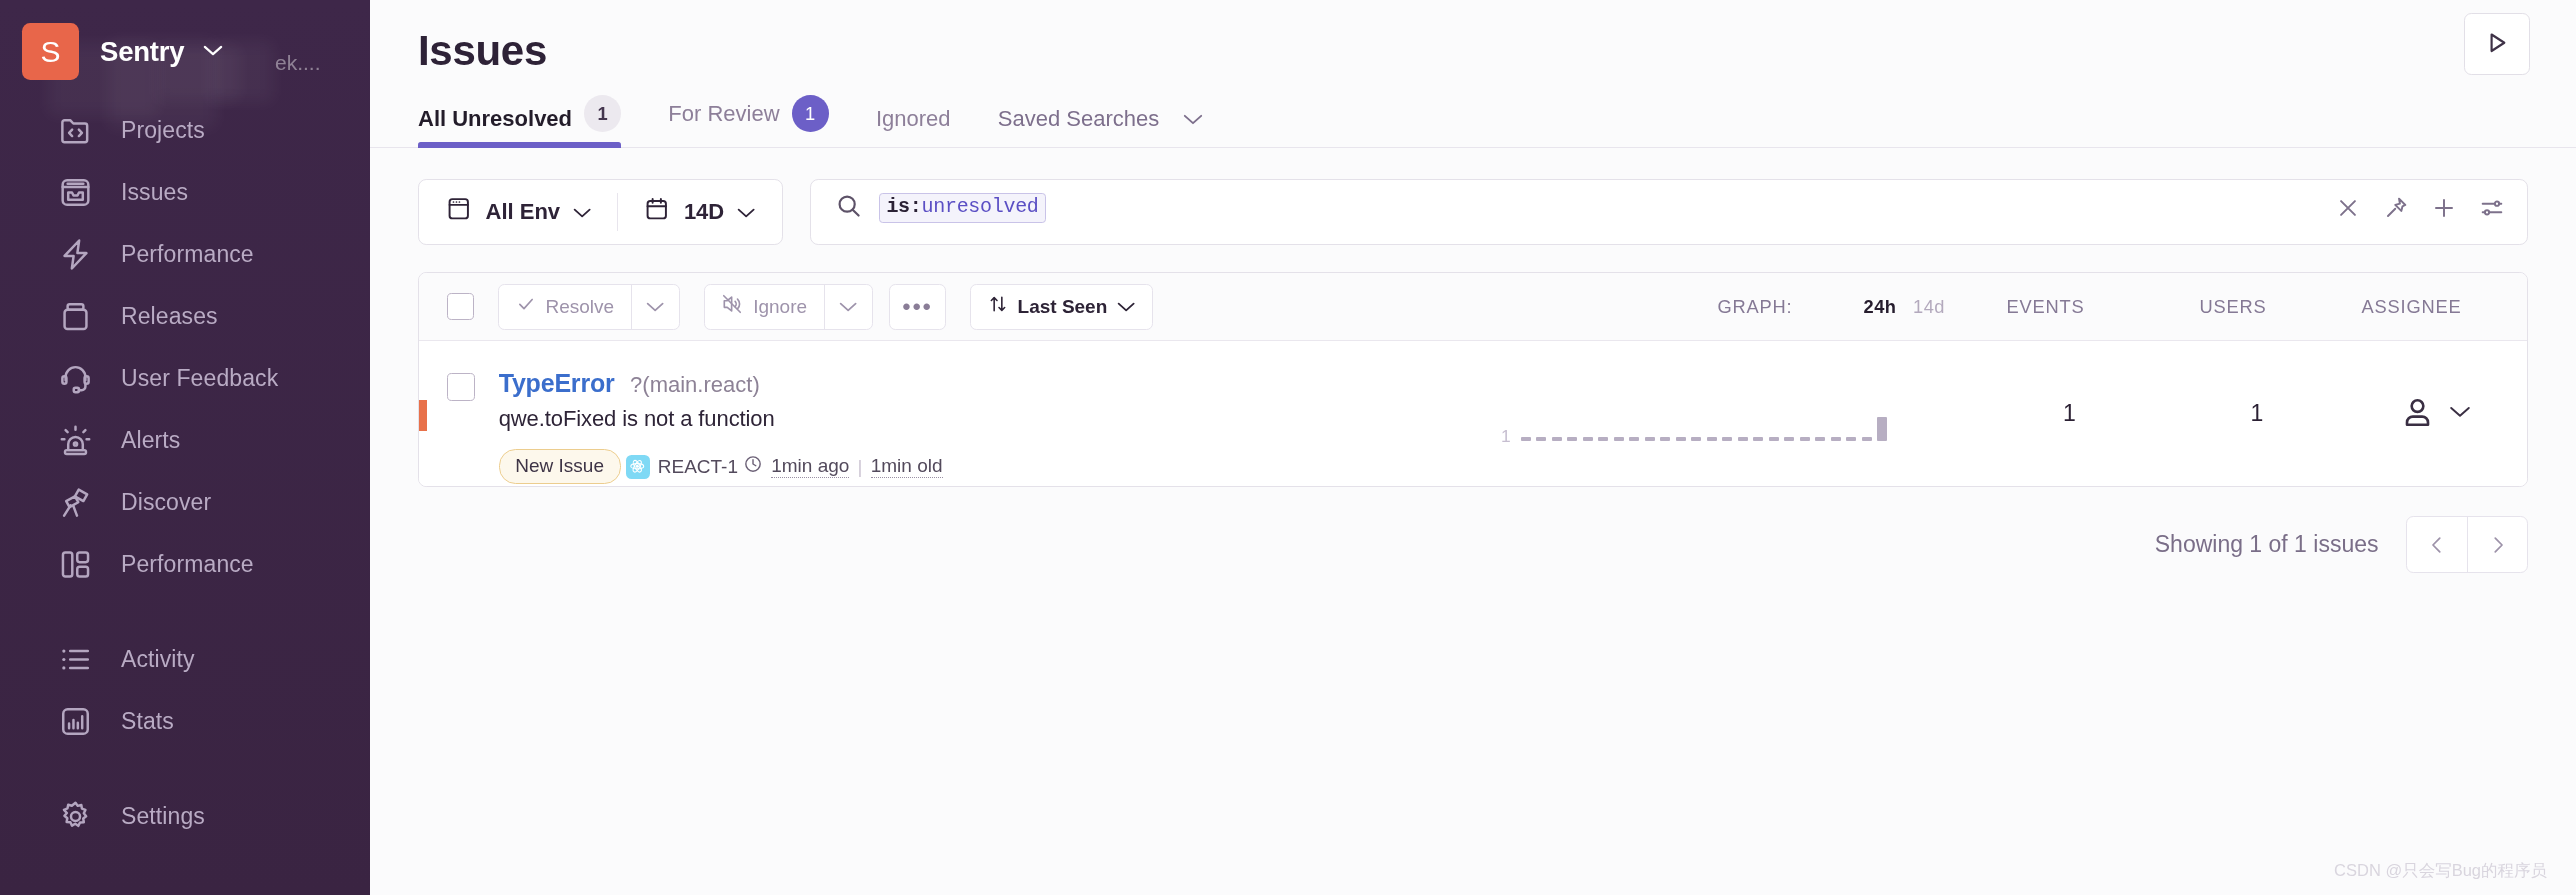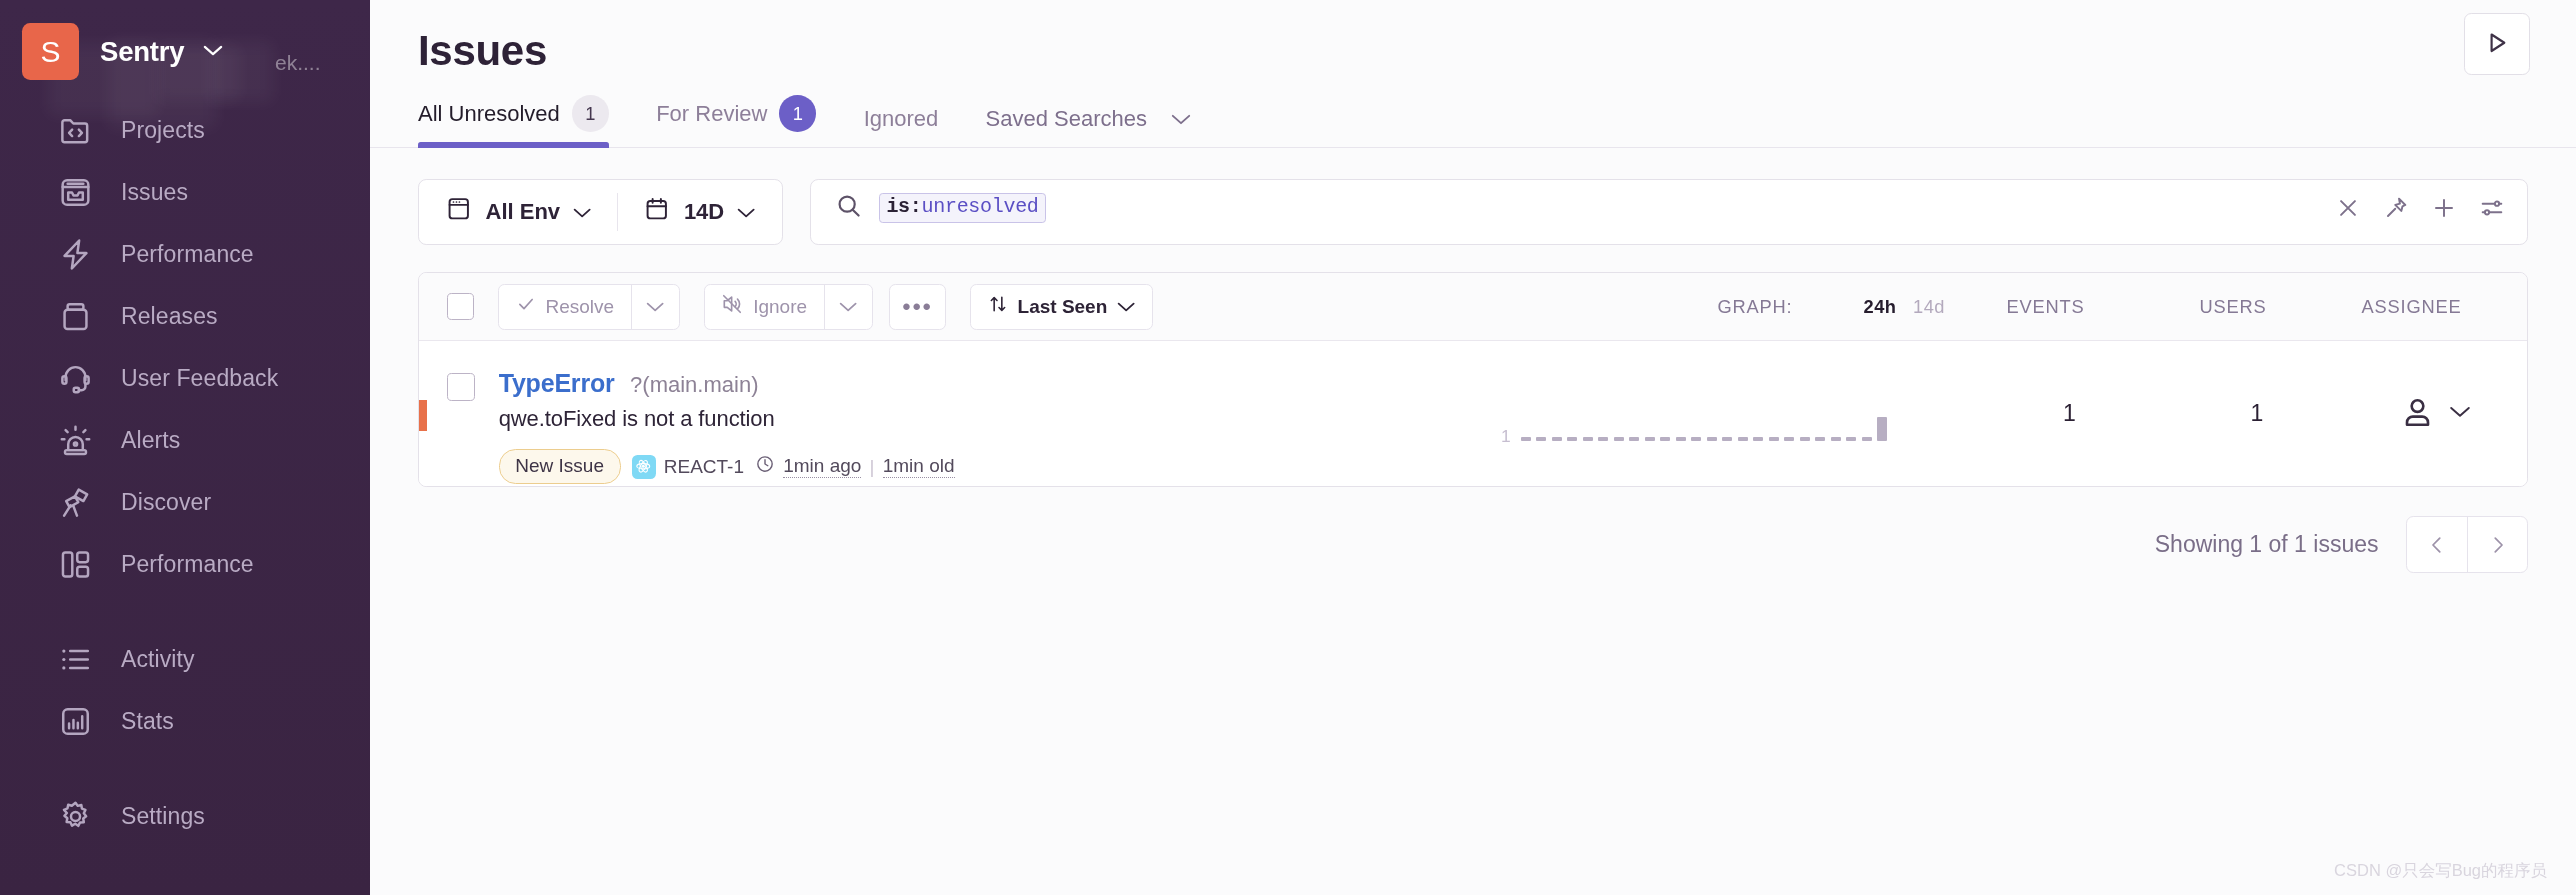--- a/index.html
+++ b/index.html
@@ -162,21 +162,21 @@
     align-items: center;
     gap: 12px;
     padding: 0 18.3px 14.6px 0;
     margin-right: 29px;
     cursor: pointer;
     font-size: 22px;
     color: #8d7f99;
     position: relative;
     white-space: nowrap;
   }
-  .tab.active { color: #231c2a; font-weight: 400; }
+  .tab.active { color: #231c2a; font-weight: 700; align-items: flex-end; }
   .tab.active::after {
     content: "";
     position: absolute;
     left: 0; right: 18.3px; bottom: -0.9px;
     height: 5.5px;
     background: #6c5fc7;
     border-radius: 2.7px 2.7px 0 0;
   }
   .tab-badge {
     display: inline-flex;
@@ -402,21 +402,21 @@
   #issue-message {
     margin-top: 8.2px;
     font-size: 22px;
     color: #2e2437;
     letter-spacing: -0.1px;
   }
 
   #issue-meta {
     display: flex;
     align-items: center;
-    gap: 11px;
+    gap: 5px;
     margin-top: 16.5px;
     font-size: 19px;
     color: #534a5c;
   }
   #new-issue-badge {
     border: 0.9px solid #eccd8e;
     background: #fdf8ec;
     border-radius: 16.5px;
     padding: 5.5px 15.6px 6.4px 15.6px;
     font-size: 19px;
@@ -850,21 +850,21 @@
 
     <div id="issue-row">
       <div id="level-bar"></div>
 
       <div id="row-left">
         <span class="chk" id="row-chk"></span>
 
         <div id="row-content">
           <div id="issue-title-line">
             <span id="issue-type">TypeError</span>
-            <span id="issue-culprit">?(main.main)</span>
+            <span id="issue-culprit">?(main.react)</span>
           </div>
 
           <div id="issue-message">qwe.toFixed is not a function</div>
 
           <div id="issue-meta">
             <span id="new-issue-badge">New Issue</span>
 
             <span class="meta-item">
               <span class="react-badge-sm">
                 <svg width="16.5" height="16.5" viewBox="0 0 24 24" fill="none" stroke="#ffffff" stroke-width="1.6">

